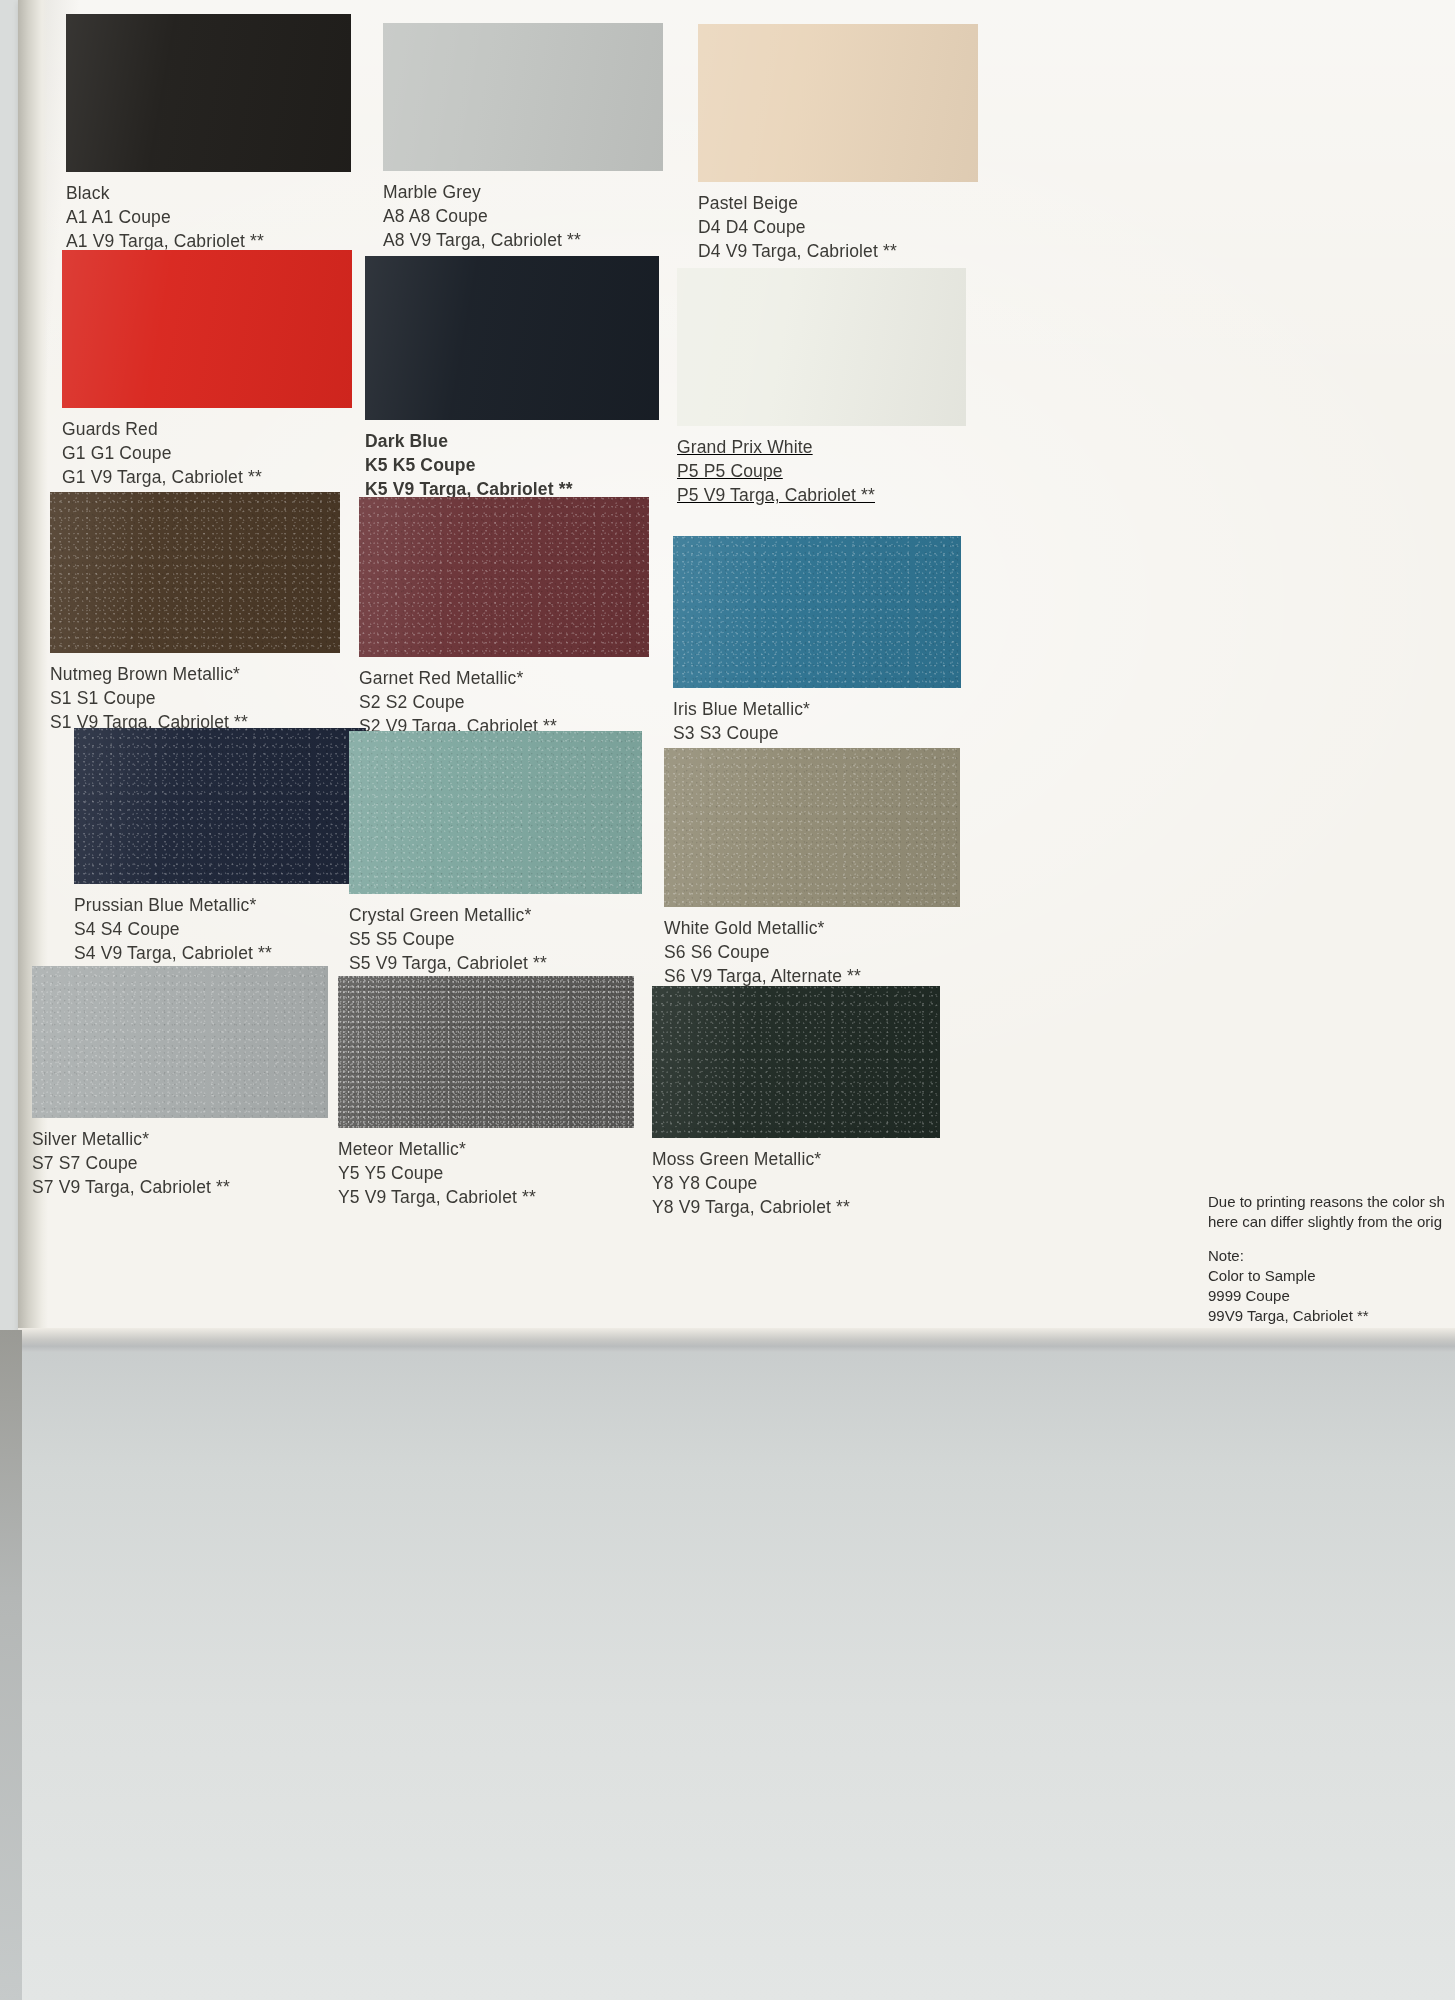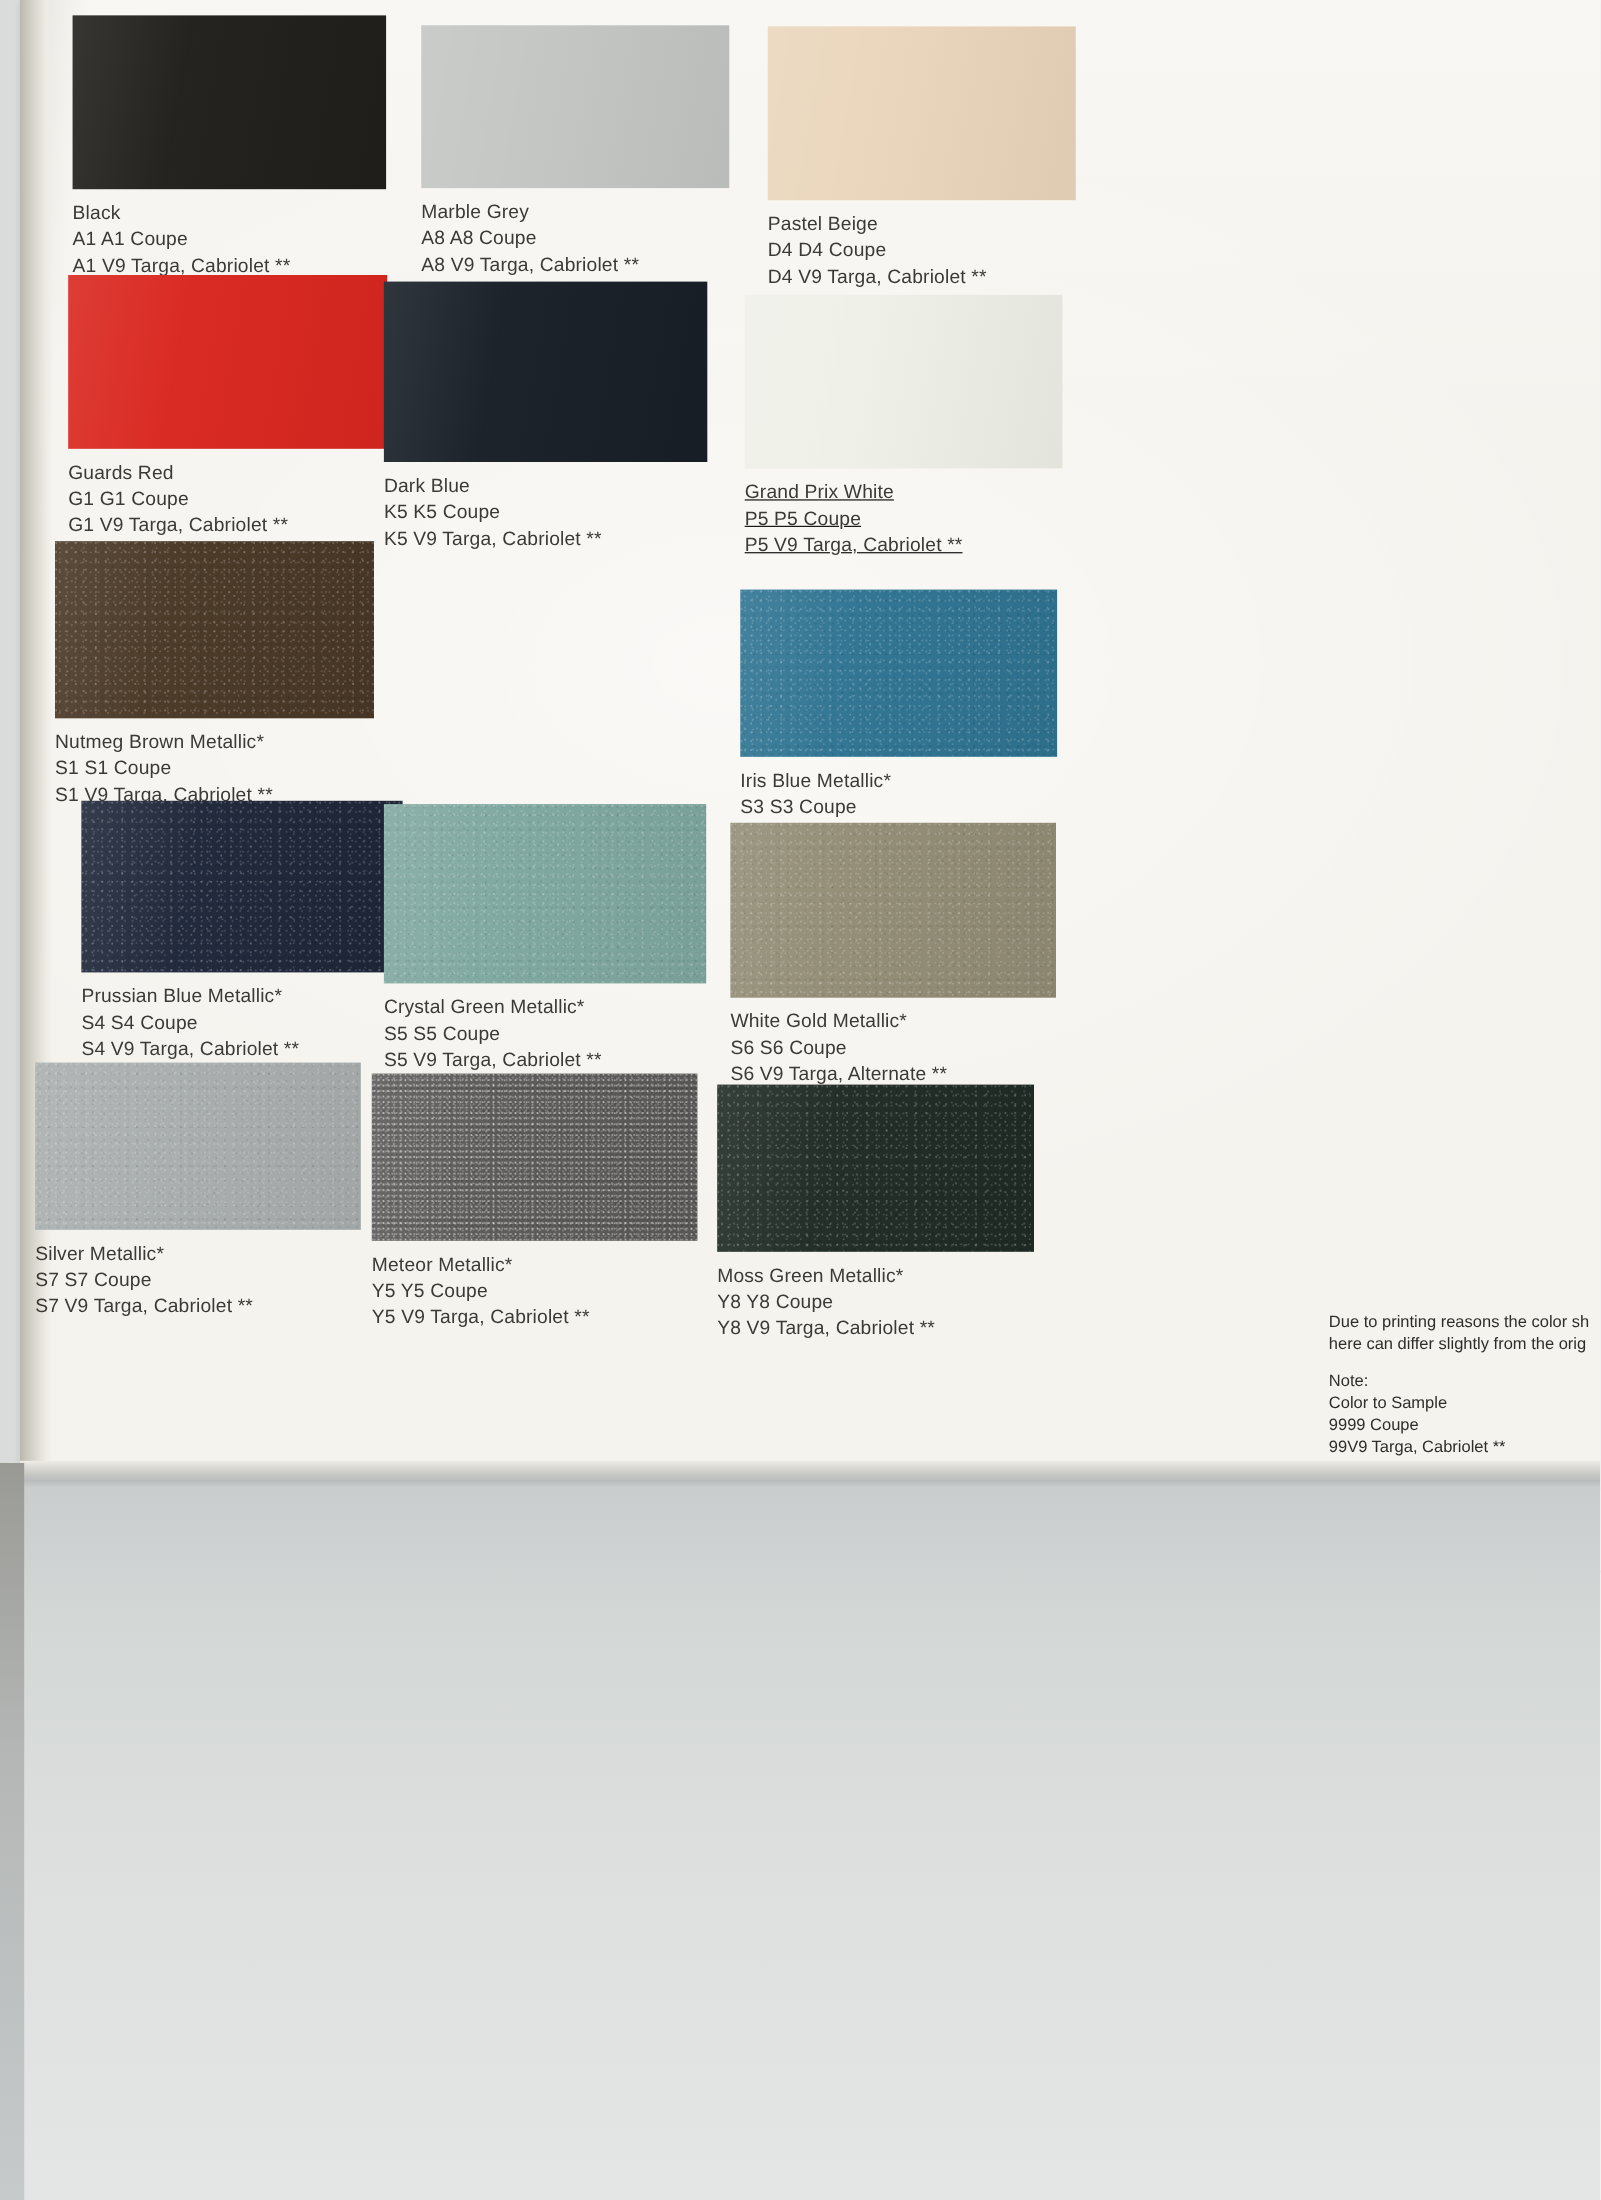--- a/index.html
+++ b/index.html
@@ -208,21 +208,21 @@
         <div class="swatch-cell" style="left: 44px; top: 250px; width: 290px;">
           <div class="swatch-chip" style="width: 290px; height: 158px; background: rgb(217, 39, 31);">
             <div class="sheen"></div>
           </div>
           <div class="swatch-label">
             <span class="name">Guards Red</span>
             <span class="code">G1 G1 Coupe</span>
             <span class="code">G1 V9 Targa, Cabriolet **</span>
           </div>
         </div>
-        <div class="swatch-cell" style="left: 331px; top: 256px; width: 294px;">
+        <div class="swatch-cell" style="left: 347px; top: 256px; width: 294px; font-weight: bold;">
           <div class="swatch-chip" style="width: 294px; height: 164px; background: rgb(25, 31, 39);">
             <div class="sheen"></div>
           </div>
           <div class="swatch-label">
             <span class="name">Dark Blue</span>
             <span class="code">K5 K5 Coupe</span>
             <span class="code">K5 V9 Targa, Cabriolet **</span>
           </div>
         </div>
         <div class="swatch-cell" style="left: 659px; top: 268px; width: 289px; text-decoration: underline;">
@@ -237,20 +237,31 @@
         </div>
         <div class="swatch-cell" style="left: 32px; top: 492px; width: 290px;">
           <div class="swatch-chip metallic" style="width: 290px; height: 161px; background: rgb(74, 56, 38);">
             <div class="fleck"></div>
             <div class="sheen"></div>
           </div>
           <div class="swatch-label">
             <span class="name">Nutmeg Brown Metallic*</span>
             <span class="code">S1 S1 Coupe</span>
             <span class="code">S1 V9 Targa, Cabriolet **</span>
+          </div>
+        </div>
+        <div class="swatch-cell" style="left: 341px; top: 497px; width: 290px;">
+          <div class="swatch-chip metallic" style="width: 290px; height: 160px; background: rgb(107, 51, 55);">
+            <div class="fleck"></div>
+            <div class="sheen"></div>
+          </div>
+          <div class="swatch-label">
+            <span class="name">Garnet Red Metallic*</span>
+            <span class="code">S2 S2 Coupe</span>
+            <span class="code">S2 V9 Targa, Cabriolet **</span>
           </div>
         </div>
         <div class="swatch-cell" style="left: 655px; top: 536px; width: 288px;">
           <div class="swatch-chip metallic" style="width: 288px; height: 152px; background: rgb(47, 116, 146);">
             <div class="fleck"></div>
             <div class="sheen"></div>
           </div>
           <div class="swatch-label">
             <span class="name">Iris Blue Metallic*</span>
             <span class="code">S3 S3 Coupe</span>

